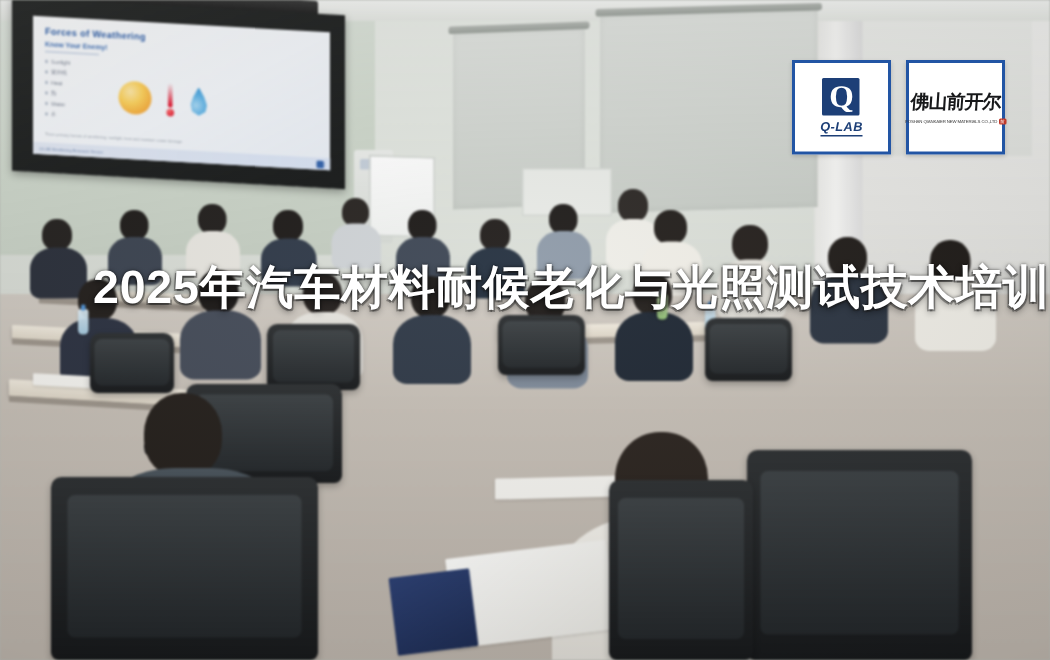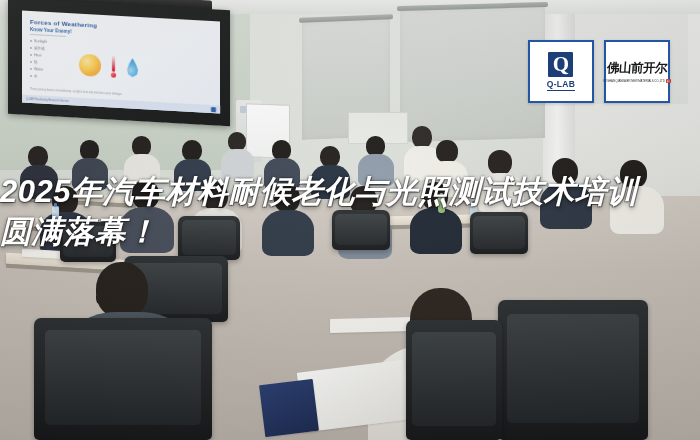--- a/index.html
+++ b/index.html
@@ -213,23 +213,22 @@
     content:""; position:absolute; left:6%; right:6%; top:10%; bottom:12%;
     border-radius:5px; background:linear-gradient(180deg,#3b4043,#23272a);
   }
   .chair-arm{
     position:absolute; background:#1b1d1f; border-radius:3px;
   }
 
   
   .title-wrap{
     position:absolute; left:0; right:0; top:172px;
-    text-align:left;
+    text-align:right;
     z-index:40;
-    font-style:italic;
   }
   .title-line{
     color:#ffffff;
     font-weight:bold;
     font-size:31px;
     line-height:40px;
     letter-spacing:.5px;
     white-space:nowrap;
     text-shadow:
       0 0 2px rgba(0,0,0,.55),
@@ -259,21 +258,21 @@
     width:25px; height:25px; background:#1d3f77;
     display:flex; align-items:center; justify-content:center;
     border-radius:1px;
   }
   .qlab-sq .q{
     color:#fff; font-size:21px; font-weight:bold; line-height:21px;
     font-family:"Liberation Serif", serif;
   }
   .qlab-txt{
     margin-top:2px; font-size:8.5px; font-weight:bold; color:#1d3f77;
-    letter-spacing:.3px; border-bottom:1.6px solid #1d3f77; padding-bottom:.5px;
+    letter-spacing:.3px; border-bottom:1.6px solid #1d3f77; padding-bottom:.5px;font-style:italic;
   }
 
   
   .cn-logo{ display:flex; flex-direction:column; align-items:center; width:100%; }
   .cn-cal{
     font-family:"DejaVu Sans", sans-serif;
     font-size:12.5px; font-weight:bold; color:#17181a;
     letter-spacing:-.5px; transform:skewX(-4deg); white-space:nowrap;
   }
   .cn-sub{
@@ -507,16 +506,15 @@
           <span class="cn-seal">前</span>
         </div>
       </div>
     </div>
 
 
   </div>
 
   <div class="title-wrap">
     <div class="title-line l1">2025年汽车材料耐候老化与光照测试技术培训</div>
-    <div class="title-line l2">圆满落幕！</div>
   </div>
 
 </div>
 
 </body></html>

